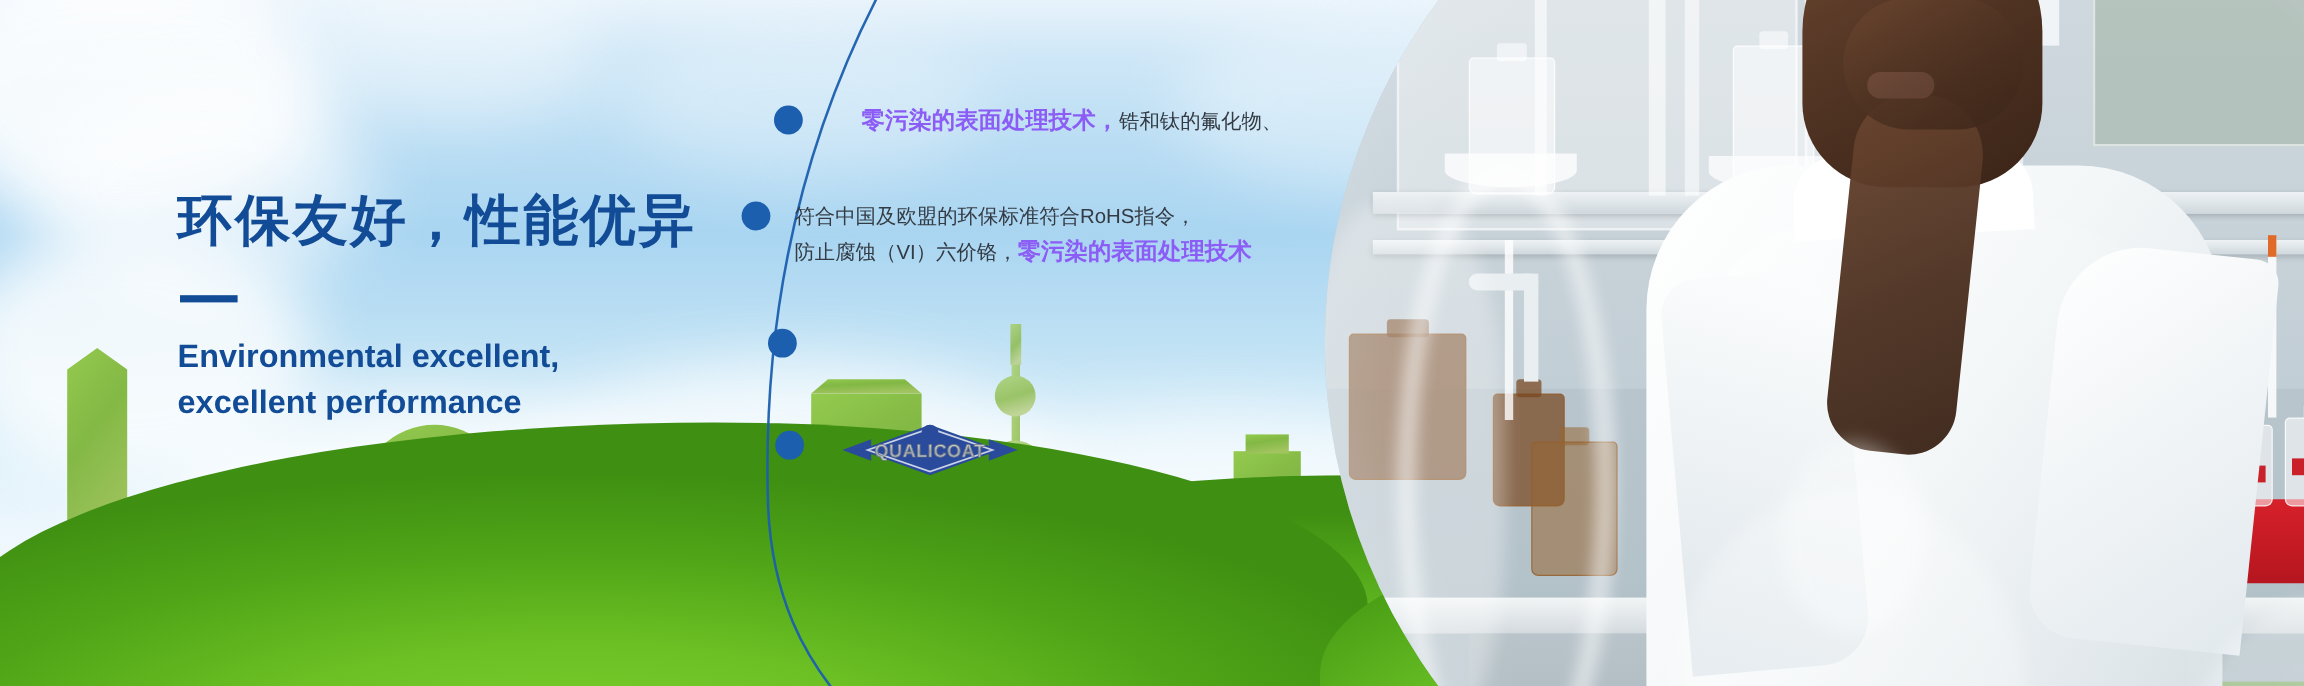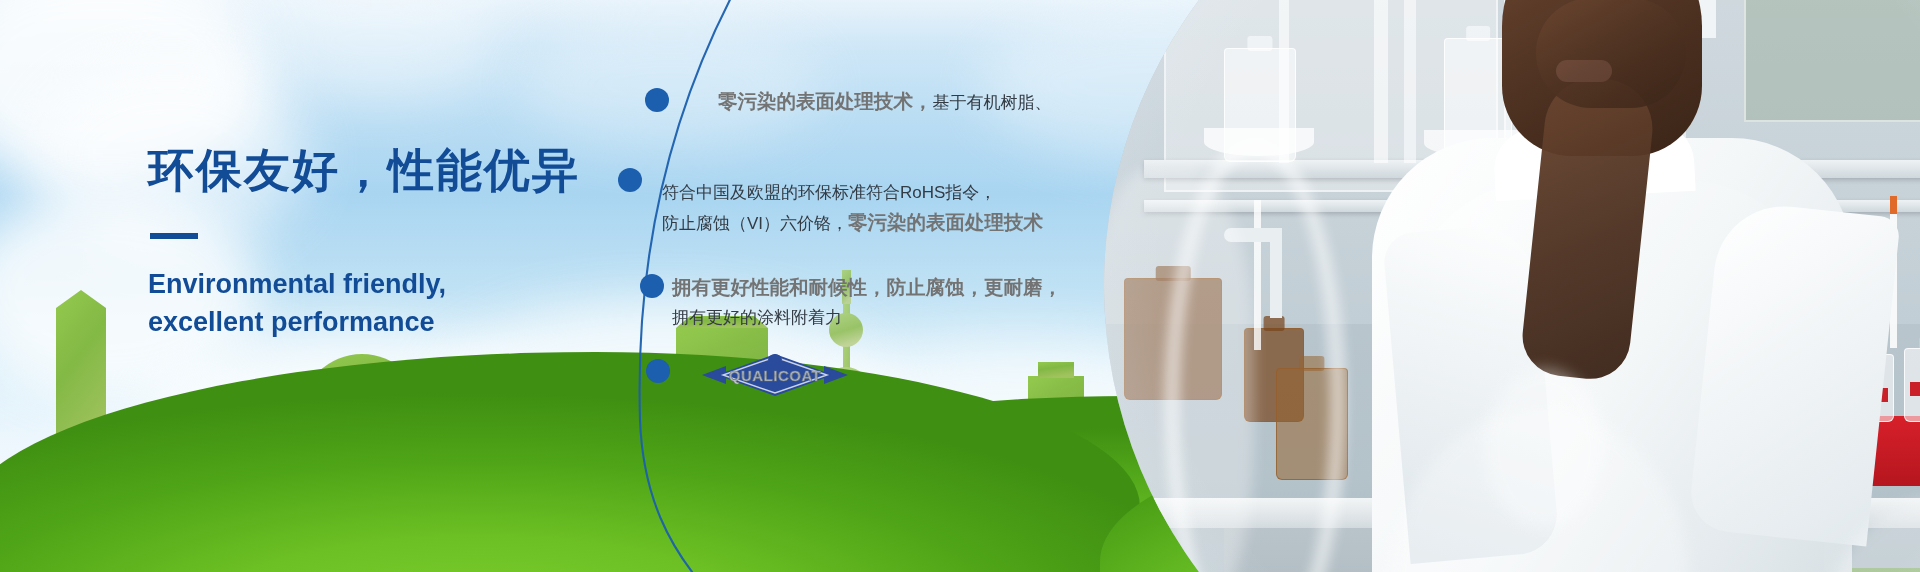--- a/index.html
+++ b/index.html
@@ -80,38 +80,38 @@
 
   
   .arc{position:absolute;left:0;top:0;width:1920px;height:572px;pointer-events:none;}
 
   .node{
     position:absolute;width:24px;height:24px;border-radius:50%;
     background:#1b5fae;
   }
 
   
-  .left-block{position:absolute;left:148px;top:144px;width:520px;}
+  .left-block{position:absolute;left:148px;top:157px;width:520px;}
   .title-cn{
     font-size:46px;font-weight:bold;color:#124c96;letter-spacing:2px;
     line-height:1.15;margin:0;white-space:nowrap;
   }
   .rule{width:48px;height:6px;background:#124c96;margin:36px 0 26px 2px;}
   .title-en{
     font-size:27px;font-weight:bold;color:#124c96;line-height:1.42;margin:0;
   }
 
   
   .feat{position:absolute;}
   .feat .ln{white-space:nowrap;line-height:1.62;}
-  .strong{font-weight:bold;color:#737373;font-size:19.5px;}
+  .strong{font-weight:bold;color:#8b5cf6;font-size:19.5px;}
   .norm{color:#333b44;font-size:17px;}
 
   .f1{left:718px;top:86px;}
-  .f2{left:662px;top:179px;}
+  .f2{left:662px;top:167px;}
   .f3{left:672px;top:272px;}
 
   .badge-row{position:absolute;left:700px;top:352px;display:flex;align-items:center;gap:14px;}
   .badge-text{font-size:23px;font-weight:bold;color:#124c96;white-space:nowrap;}
 
   
   .qc-logo{position:relative;width:150px;height:44px;}
 
   
   .photo-clip{
@@ -323,48 +323,40 @@
   </div>
   <div class="node" style="left:645px;top:88px;"></div>
   <div class="node" style="left:618px;top:168px;"></div>
   <div class="node" style="left:640px;top:274px;"></div>
   <div class="node" style="left:646px;top:359px;"></div>
 
   <div class="left-block">
     <h1 class="title-cn">环保友好，性能优异</h1>
     <div class="rule"></div>
     <div class="title-en">
-      <div>Environmental friendly,</div>
+      <div>Environmental excellent,</div>
       <div>excellent performance</div>
     </div>
   </div>
 
   <div class="feat f1">
     <div class="ln">
-      <span class="strong">零污染的表面处理技术，</span><span class="norm">基于有机树脂、</span>
+      <span class="strong">零污染的表面处理技术，</span><span class="norm">锆和钛的氟化物、</span>
     </div>
   </div>
 
   <div class="feat f2">
     <div class="ln">
       <span class="norm">符合中国及欧盟的环保标准符合RoHS指令，</span>
     </div>
     <div class="ln">
       <span class="norm">防止腐蚀（VI）六价铬，</span><span class="strong">零污染的表面处理技术</span>
     </div>
   </div>
 
-  <div class="feat f3">
-    <div class="ln">
-      <span class="strong">拥有更好性能和耐候性，防止腐蚀，更耐磨，</span>
-    </div>
-    <div class="ln">
-      <span class="norm">拥有更好的涂料附着力</span>
-    </div>
-  </div>
 
   <div class="badge-row">
     <div class="qc-logo">
       <svg width="150" height="46" viewBox="0 0 150 46" xmlns="http://www.w3.org/2000/svg">
         <defs>
           <linearGradient id="qcsil" x1="0" y1="0" x2="0" y2="1">
             <stop offset="0%" stop-color="#d8dde2"></stop>
             <stop offset="50%" stop-color="#9aa3ac"></stop>
             <stop offset="100%" stop-color="#cfd5da"></stop>
           </linearGradient>

